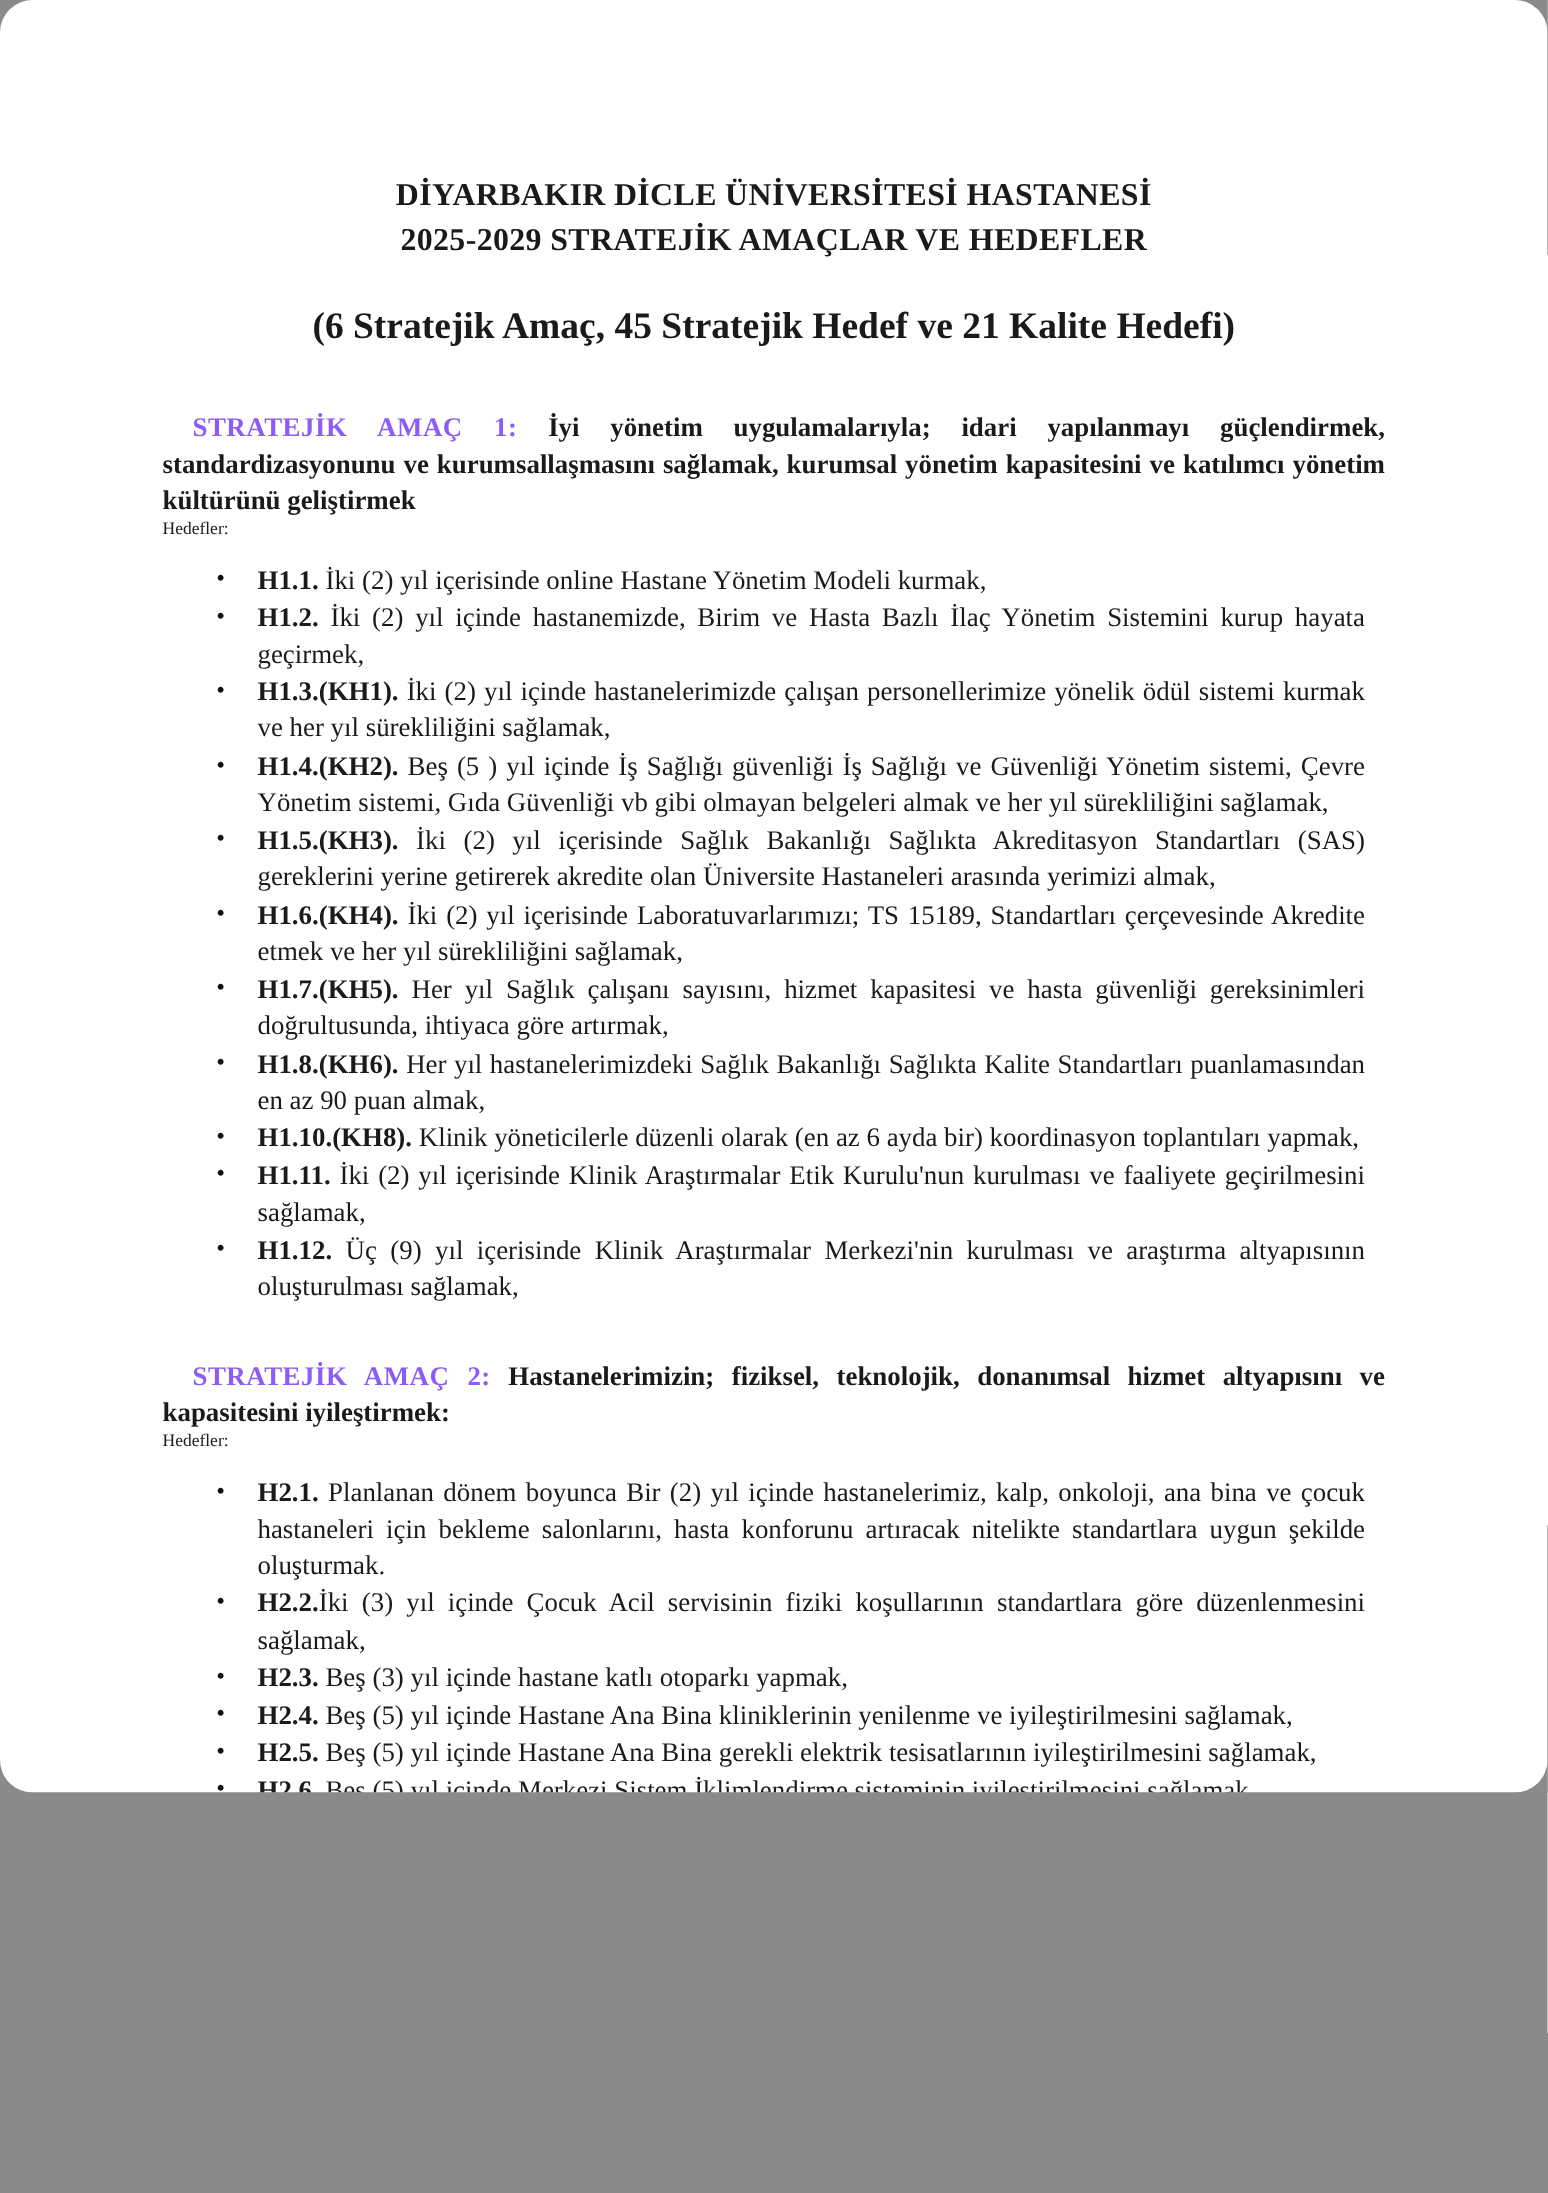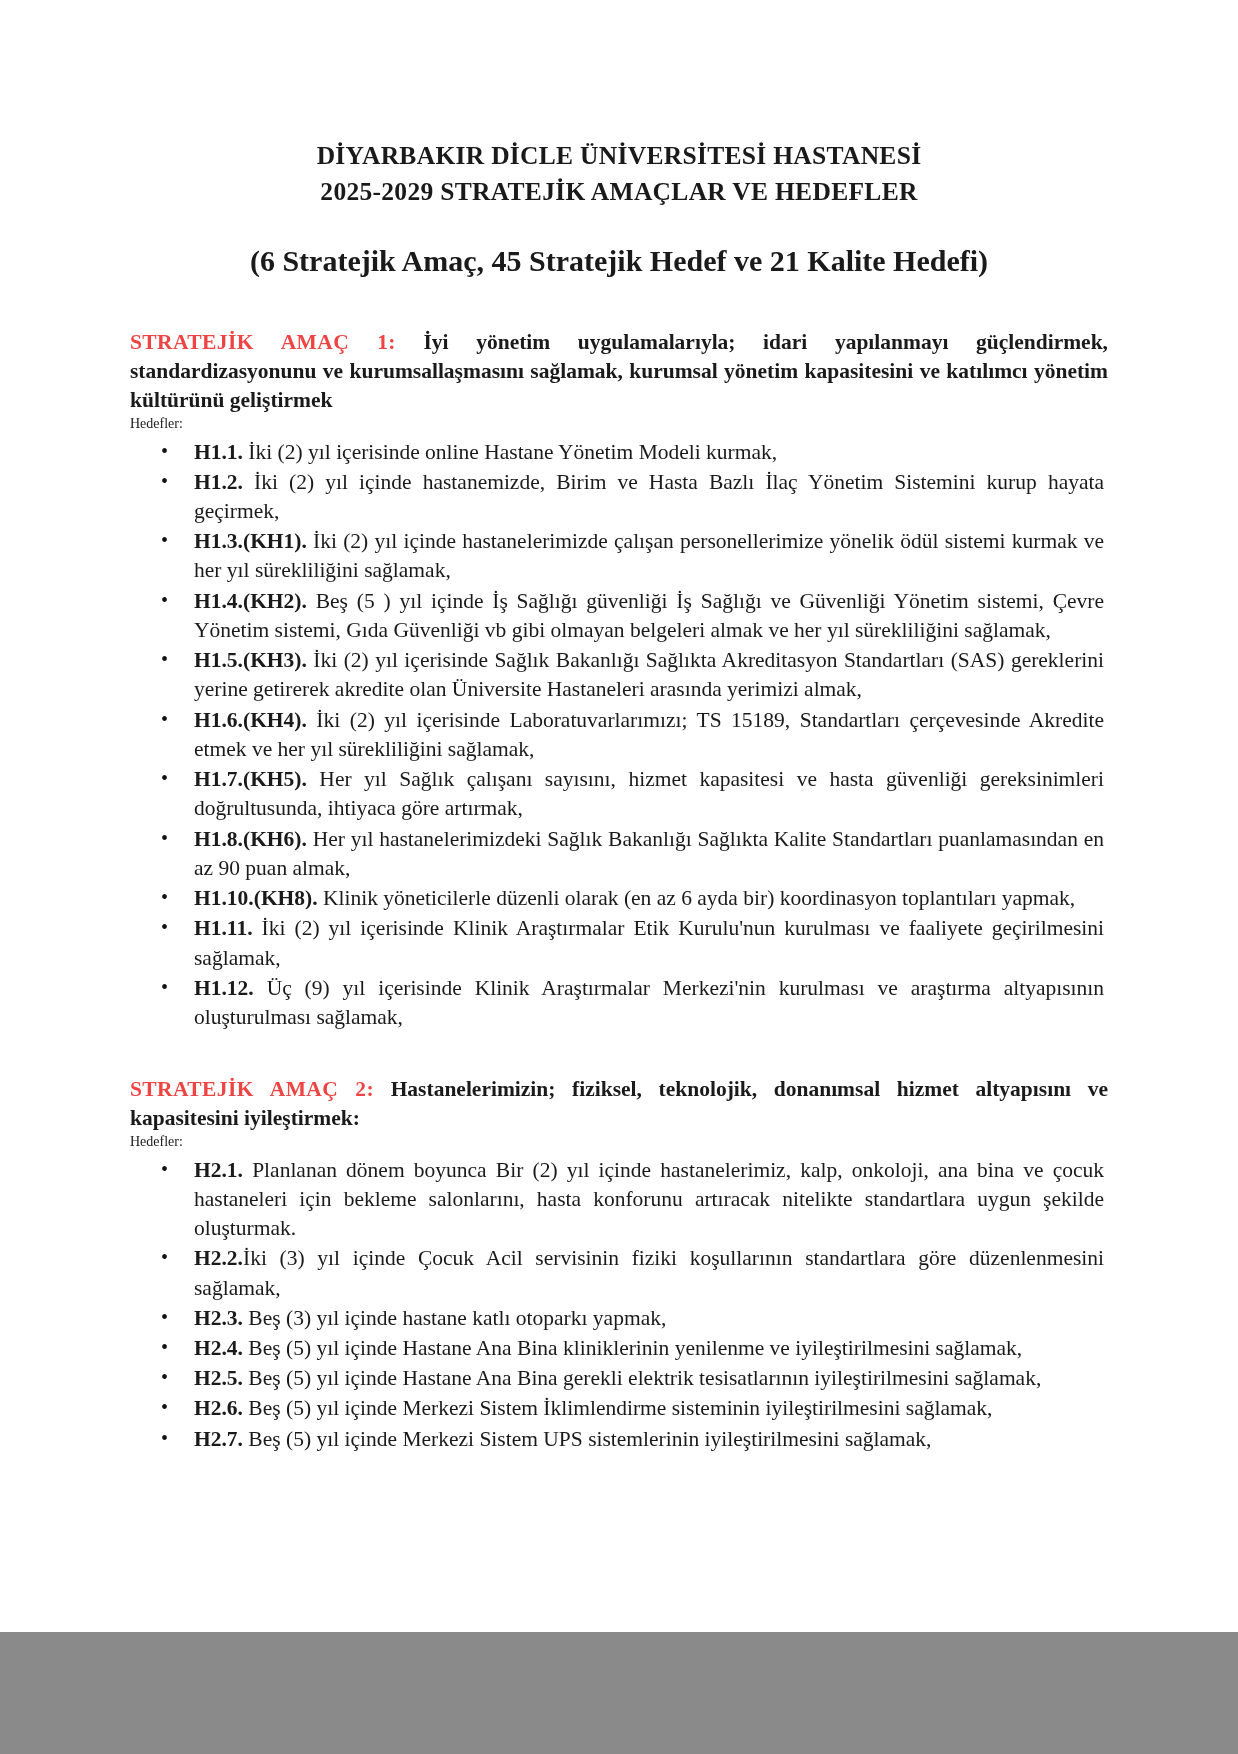--- a/index.html
+++ b/index.html
@@ -4,27 +4,28 @@
 <title>Diyarbakır Dicle Üniversitesi Hastanesi — Stratejik Amaçlar ve Hedefler</title>
 <style>
   html, body {
     margin: 0;
     padding: 0;
     background: #8a8a8a;
   }
   .page {
     position: relative;
     width: 1238px;
-    height: 1632px;
+    height: 1434px;
     margin: 0 auto;
     background: #ffffff;
     overflow: hidden;
     font-family: "Liberation Serif", "DejaVu Serif", serif;
     color: #1a1a1a;
     box-sizing: border-box;
+    border-radius: 26px;
   }
   .content {
     position: absolute;
     left: 130px;
     top: 0;
     width: 978px;
   }
 
   
   .title-block {
@@ -58,37 +59,38 @@
   .goal-heading {
     font-size: 21.5px;
     line-height: 1.34;
     text-align: justify;
     text-justify: inter-word;
     margin: 0;
     font-weight: bold;
   }
   .goal-heading .goal-label {
     font-weight: bold;
-    color: #ef4444;
+    color: #8b5cf6;
     letter-spacing: 0.4px;
+    margin-left: 24px;
   }
   .goal-heading .goal-text {
     font-weight: bold;
   }
   .hedefler-label {
     font-size: 14px;
     font-weight: normal;
     margin: 0;
     line-height: 1.34;
   }
 
   
   ul.objectives {
     list-style: none;
-    margin: 4px;
+    margin: 16px;
     padding: 0;
   }
   ul.objectives > li {
     position: relative;
     padding-left: 60px;
     font-size: 21.5px;
     line-height: 1.36;
     text-align: justify;
     text-justify: inter-word;
     margin: 0;

